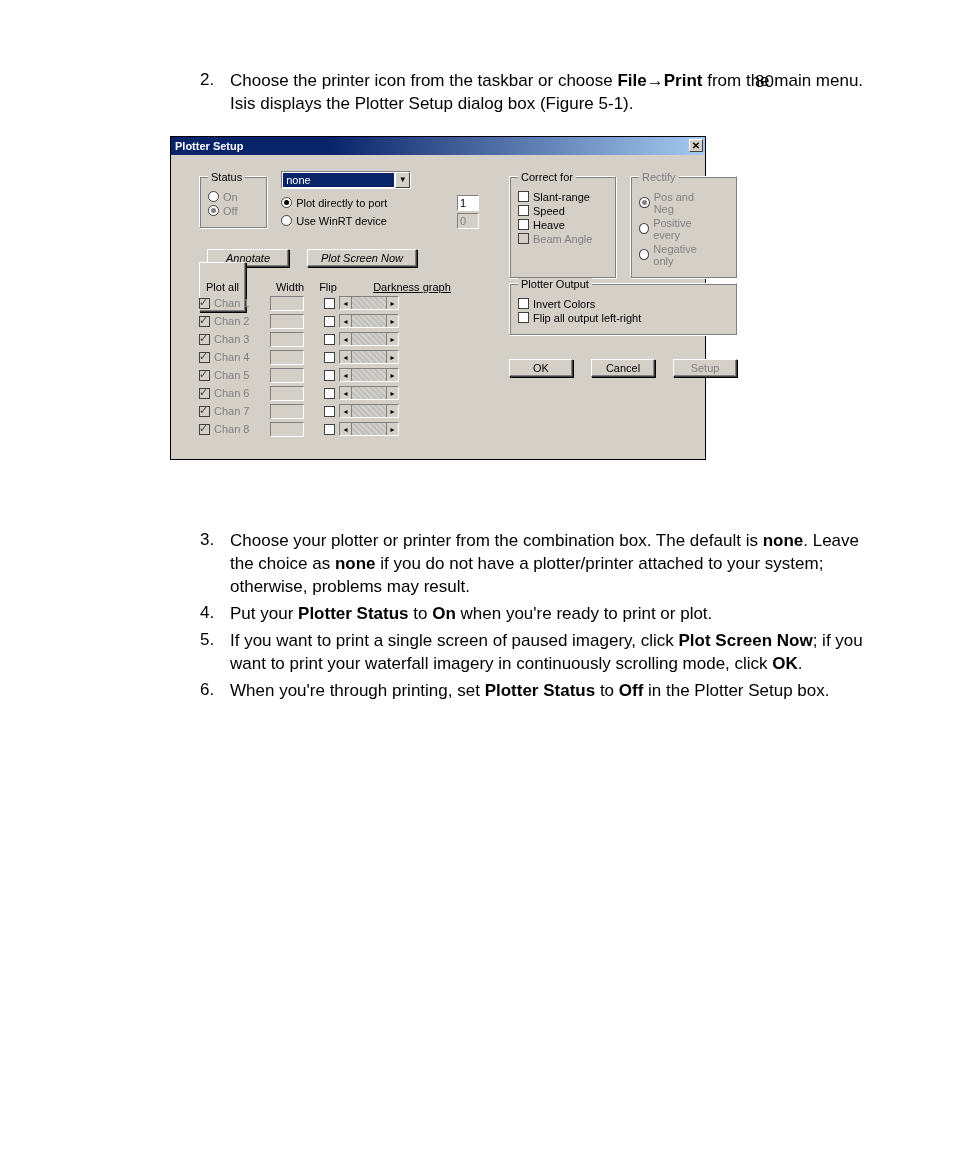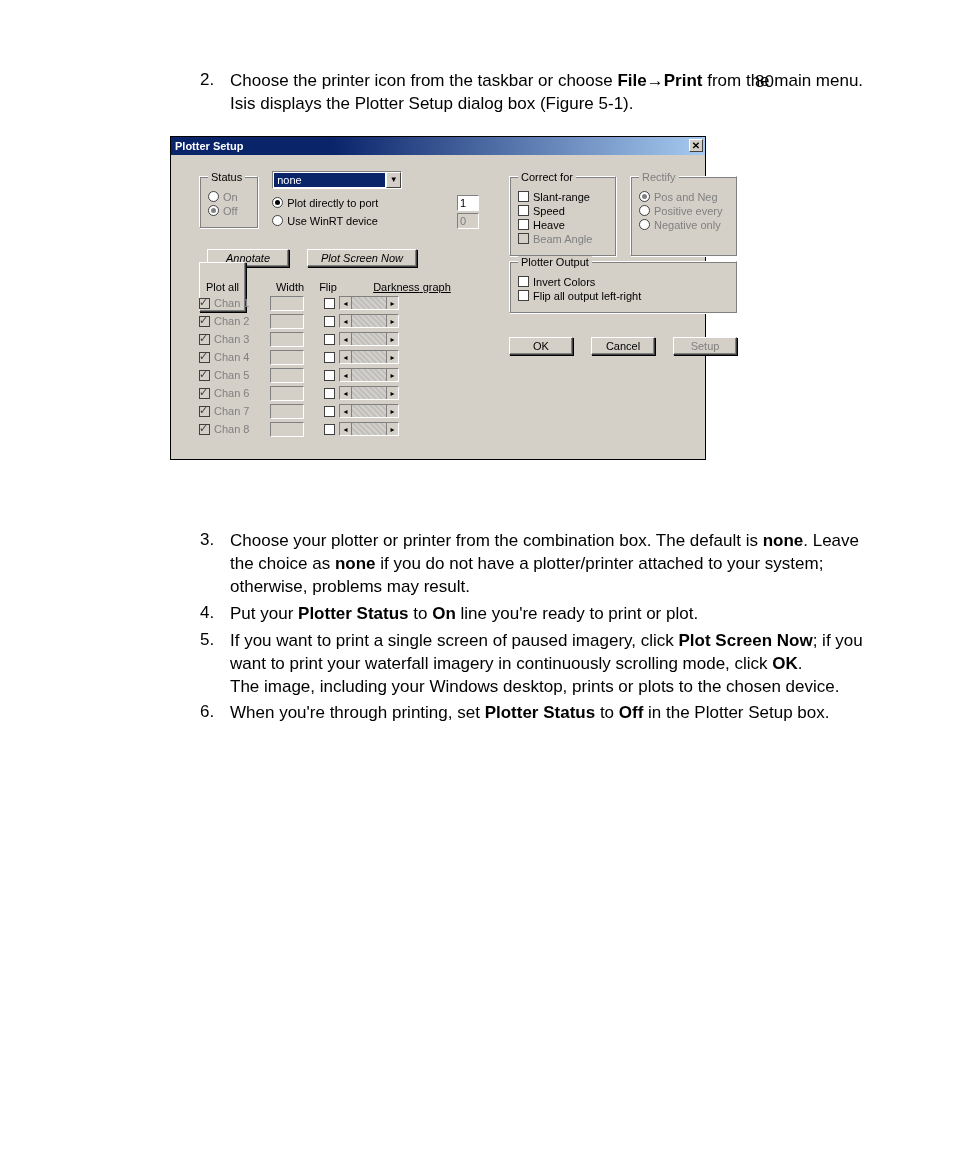--- a/index.html
+++ b/index.html
@@ -78,21 +78,21 @@
     gap: 30px;
     font-size: 11px;
     color:#000;
   }
   .dlg-left { flex: 0 0 280px; }
   .dlg-right { flex: 1; }
   fieldset.gb {
     border: 1px solid #808080;
     border-top-color:#fff; border-left-color:#fff;
     box-shadow: inset 1px 1px 0 #808080, 1px 1px 0 #fff;
-    margin:0; padding: 6px 12px 8px 8px;
+    margin:0; padding: 6px 21px 8px 8px;
     position:relative;
     background:#d4d0c8;
   }
   fieldset.gb legend {
     font-size:11px;
     padding:0 3px;
     background:#d4d0c8;
   }
   .disabled { color:#808080; }
   .row { display:flex; align-items:center; gap:4px; margin:2px 0;}
@@ -384,28 +384,27 @@
   <ol class="ol">
     <li>
       <span class="num">3.</span>
       <span class="txt">
         <span>Choose your plotter or printer from the combination box. The default is </span><span class="bold">none</span><span>. Leave the choice as </span><span class="bold">none</span><span> if you do not have a plotter/printer attached to your system; otherwise, problems may result.</span>
       </span>
     </li>
     <li>
       <span class="num">4.</span>
       <span class="txt">
-        <span>Put your </span><span class="bold">Plotter Status</span><span> to </span><span class="bold">On</span><span> line you're ready to print or plot.</span>
+        <span>Put your </span><span class="bold">Plotter Status</span><span> to </span><span class="bold">On</span><span> when you're ready to print or plot.</span>
       </span>
     </li>
     <li>
       <span class="num">5.</span>
       <span class="txt">
         <span>If you want to print a single screen of paused imagery, click </span><span class="bold">Plot Screen Now</span><span>; if you want to print your waterfall imagery in continuously scrolling mode, click </span><span class="bold">OK</span><span>.</span><br>
-        <span>The image, including your Windows desktop, prints or plots to the chosen device.</span>
       </span>
     </li>
     <li>
       <span class="num">6.</span>
       <span class="txt">
         <span>When you're through printing, set </span><span class="bold">Plotter Status</span><span> to </span><span class="bold">Off</span><span> in the Plotter Setup box.</span>
       </span>
     </li>
   </ol>
 

